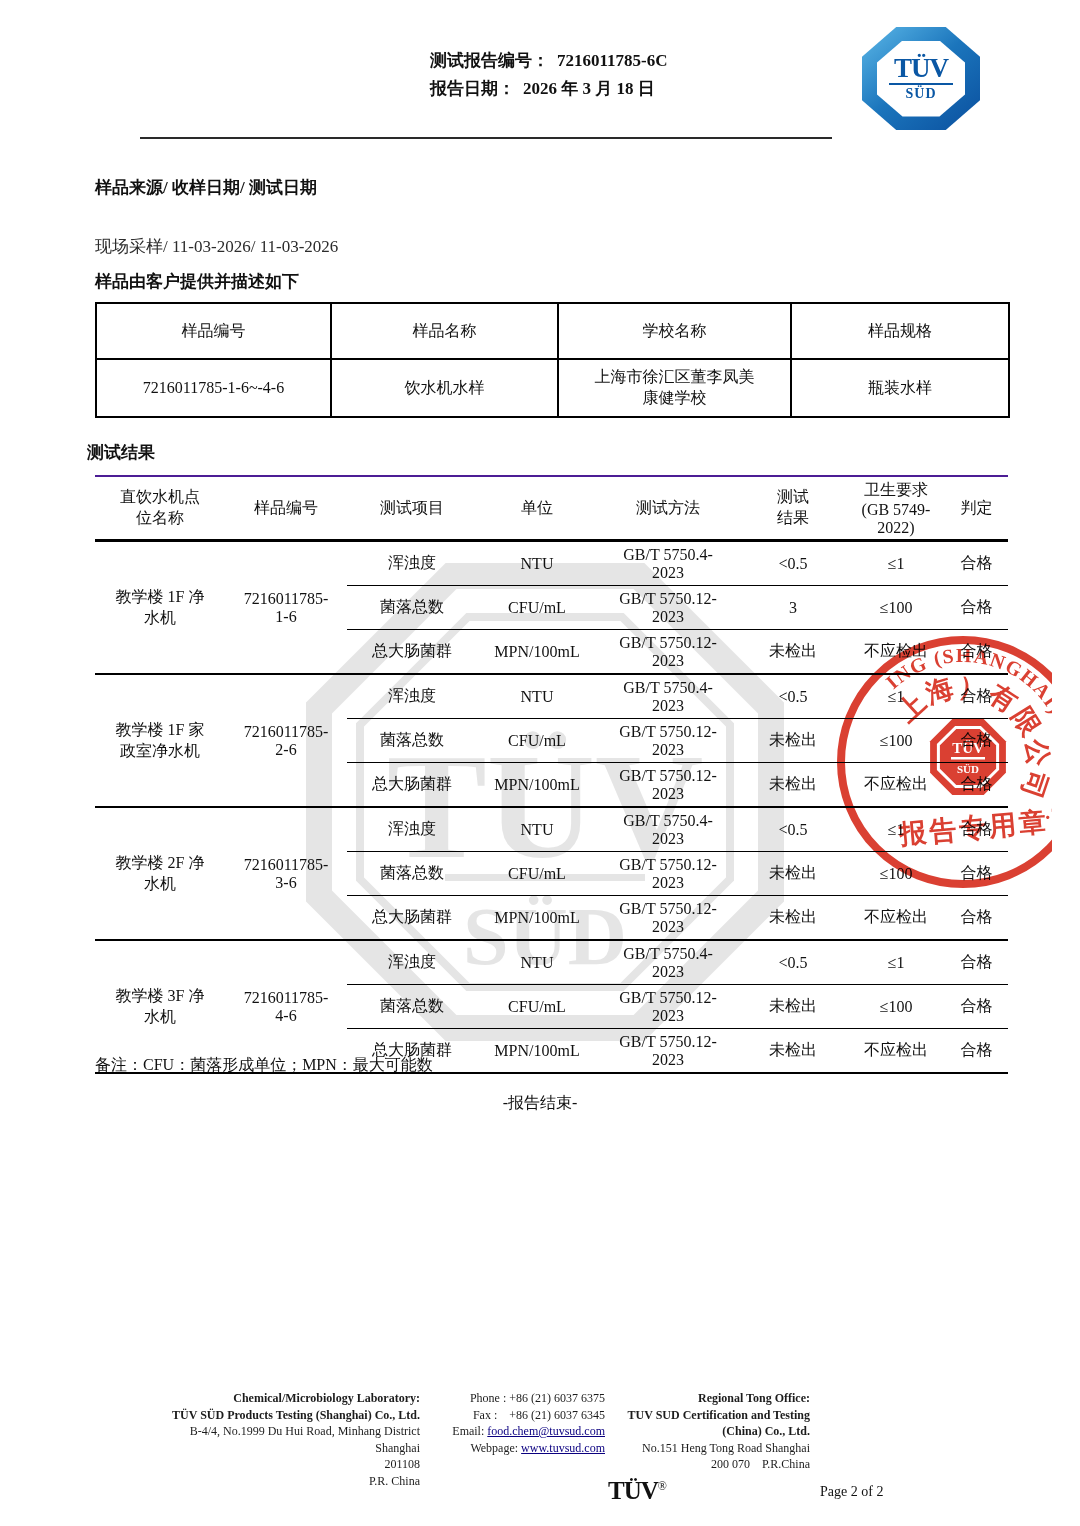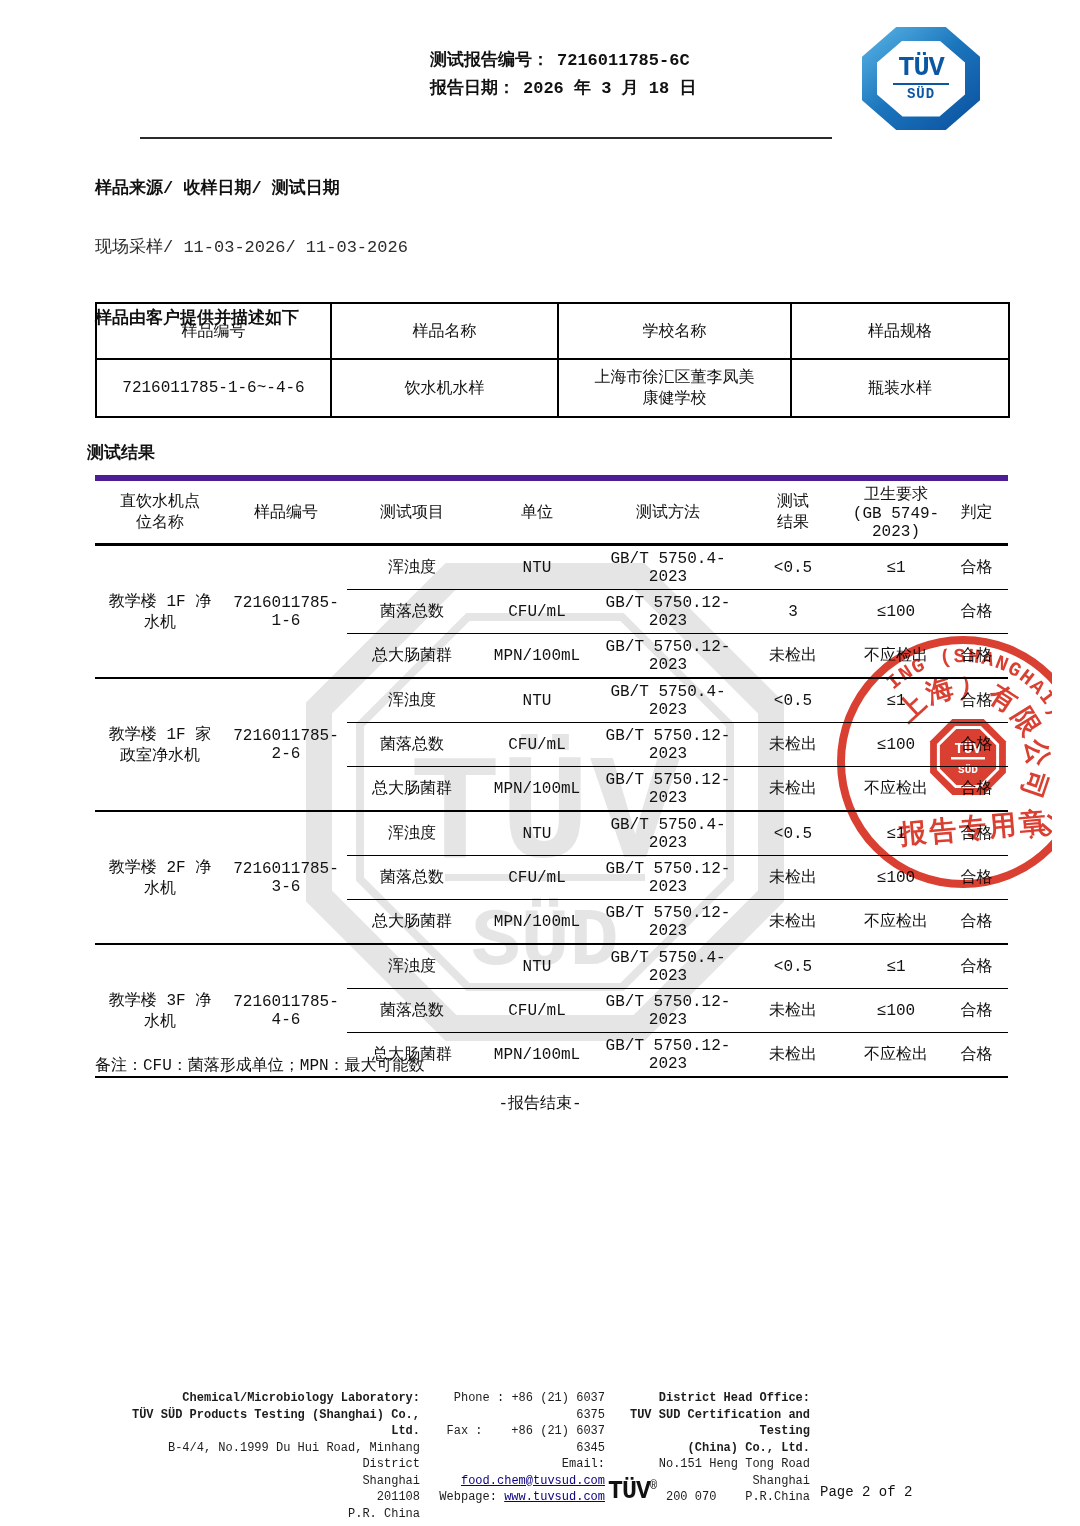--- a/index.html
+++ b/index.html
@@ -1,17 +1,17 @@
 <!DOCTYPE html>
 <html><head>
 <meta charset="utf-8">
 <style>
   html,body{margin:0;padding:0;background:#ffffff;}
   .page{position:relative;width:1052px;height:1526px;background:#fff;overflow:hidden;
-        font-family:Liberation Mono, monospace;color:#111;}
+        font-family:Liberation Serif, serif;color:#111;}
 
   
   .hdr{position:absolute;left:430px;top:47px;font-size:17px;font-weight:bold;line-height:28px;}
   .hdr .val{margin-left:8px;}
   .hline{position:absolute;left:140px;top:137px;width:692px;border-top:2.5px solid #2a2a2a;}
 
   
   .logo{position:absolute;left:862px;top:27px;width:118px;height:103px;}
   .oct{width:100%;height:100%;display:flex;align-items:center;justify-content:center;
        background:linear-gradient(140deg,#5cb8e8 0%,#1b75bc 48%,#0a4f9e 100%);
@@ -27,21 +27,21 @@
   .txt{position:absolute;font-size:17px;color:#2c2c2c;}
 
   
   table{border-collapse:collapse;table-layout:fixed;border-radius:12px;}
   .sample-table{position:absolute;left:95px;top:302px;width:913px;font-size:16px;text-align:center;}
   .sample-table th,.sample-table td{border:2px solid #000;font-weight:normal;white-space:pre-line;
        vertical-align:middle;padding:2px;}
   .sample-table th{height:50px;}
   .sample-table td{height:52px;}
   .results-table{position:absolute;left:95px;top:475px;width:913px;font-size:16px;text-align:center;
-       border-top:6px solid #4c1d95;z-index:1;background:transparent;}
+       border-top:2px solid #4c1d95;z-index:1;background:transparent;}
   .results-table th{border-bottom:3px solid #000;font-weight:normal;height:58px;white-space:pre-line;
        vertical-align:middle;padding:2px 0;}
   .results-table td{border-bottom:1.6px solid #000;height:41px;white-space:pre-line;
        vertical-align:middle;padding:1px 2px;}
   .results-table td.span{border-bottom:2.5px solid #000;}
   .results-table tr.glast td{border-bottom:2.5px solid #000;}
 
   
   .wm{position:absolute;left:295px;top:552px;width:500px;height:500px;opacity:.30;z-index:0;pointer-events:none;}
 
@@ -81,21 +81,21 @@
         <div class="oct-tuv">TÜV</div>
         <div class="oct-sud">SÜD</div>
       </div>
     </div>
   </div>
 
   <div class="hline"></div>
 
   <div class="h1" style="left:95px;top:176px;">样品来源/ 收样日期/ 测试日期</div>
   <div class="txt" style="left:95px;top:215px;margin-top:20px;">现场采样/ 11-03-2026/ 11-03-2026</div>
-  <div class="h1" style="left:95px;top:270px;margin-top:36px;">样品由客户提供并描述如下</div>
+  <div class="h1" style="left:95px;top:270px;">样品由客户提供并描述如下</div>
 
   <table class="sample-table">
     <colgroup>
         <col style="width:235px">
         <col style="width:227px">
         <col style="width:233px">
         <col style="width:218px">
       </colgroup>
     <thead>
         <tr>
@@ -142,21 +142,21 @@
           <th>直饮水机点
 位名称</th>
           <th>样品编号</th>
           <th>测试项目</th>
           <th>单位</th>
           <th>测试方法</th>
           <th>测试
 结果</th>
           <th>卫生要求
 (GB 5749-
-2023)</th>
+2022)</th>
           <th>判定</th>
         </tr>
       </thead>
     <tbody>
         <tr>
           <td class="span" rowspan="3">教学楼 1F 净
 水机</td>
           <td class="span" rowspan="3">7216011785-
 1-6</td>
           <td>浑浊度</td>
@@ -314,21 +314,21 @@
   </div>
 
   <div class="foot f-mid">
     <div class="pre">Phone : +86 (21) 6037 6375</div>
     <div class="pre">Fax :    +86 (21) 6037 6345</div>
     <div><span>Email: </span><a class="lnk">food.chem@tuvsud.com</a></div>
     <div><span>Webpage: </span><a class="lnk">www.tuvsud.com</a></div>
   </div>
 
   <div class="foot f-right">
-    <div class="fb">District Head Office:</div>
+    <div class="fb">Regional Tong Office:</div>
     <div class="fb">TUV SUD Certification and Testing</div>
     <div class="fb">(China) Co., Ltd.</div>
     <div>No.151 Heng Tong Road Shanghai</div>
     <div class="pre">200 070    P.R.China</div>
   </div>
 
   <div class="tuvmark"><span>TÜV</span><sup>®</sup></div>
   <div class="pageinfo">Page 2 of 2</div>
 
 </div>

